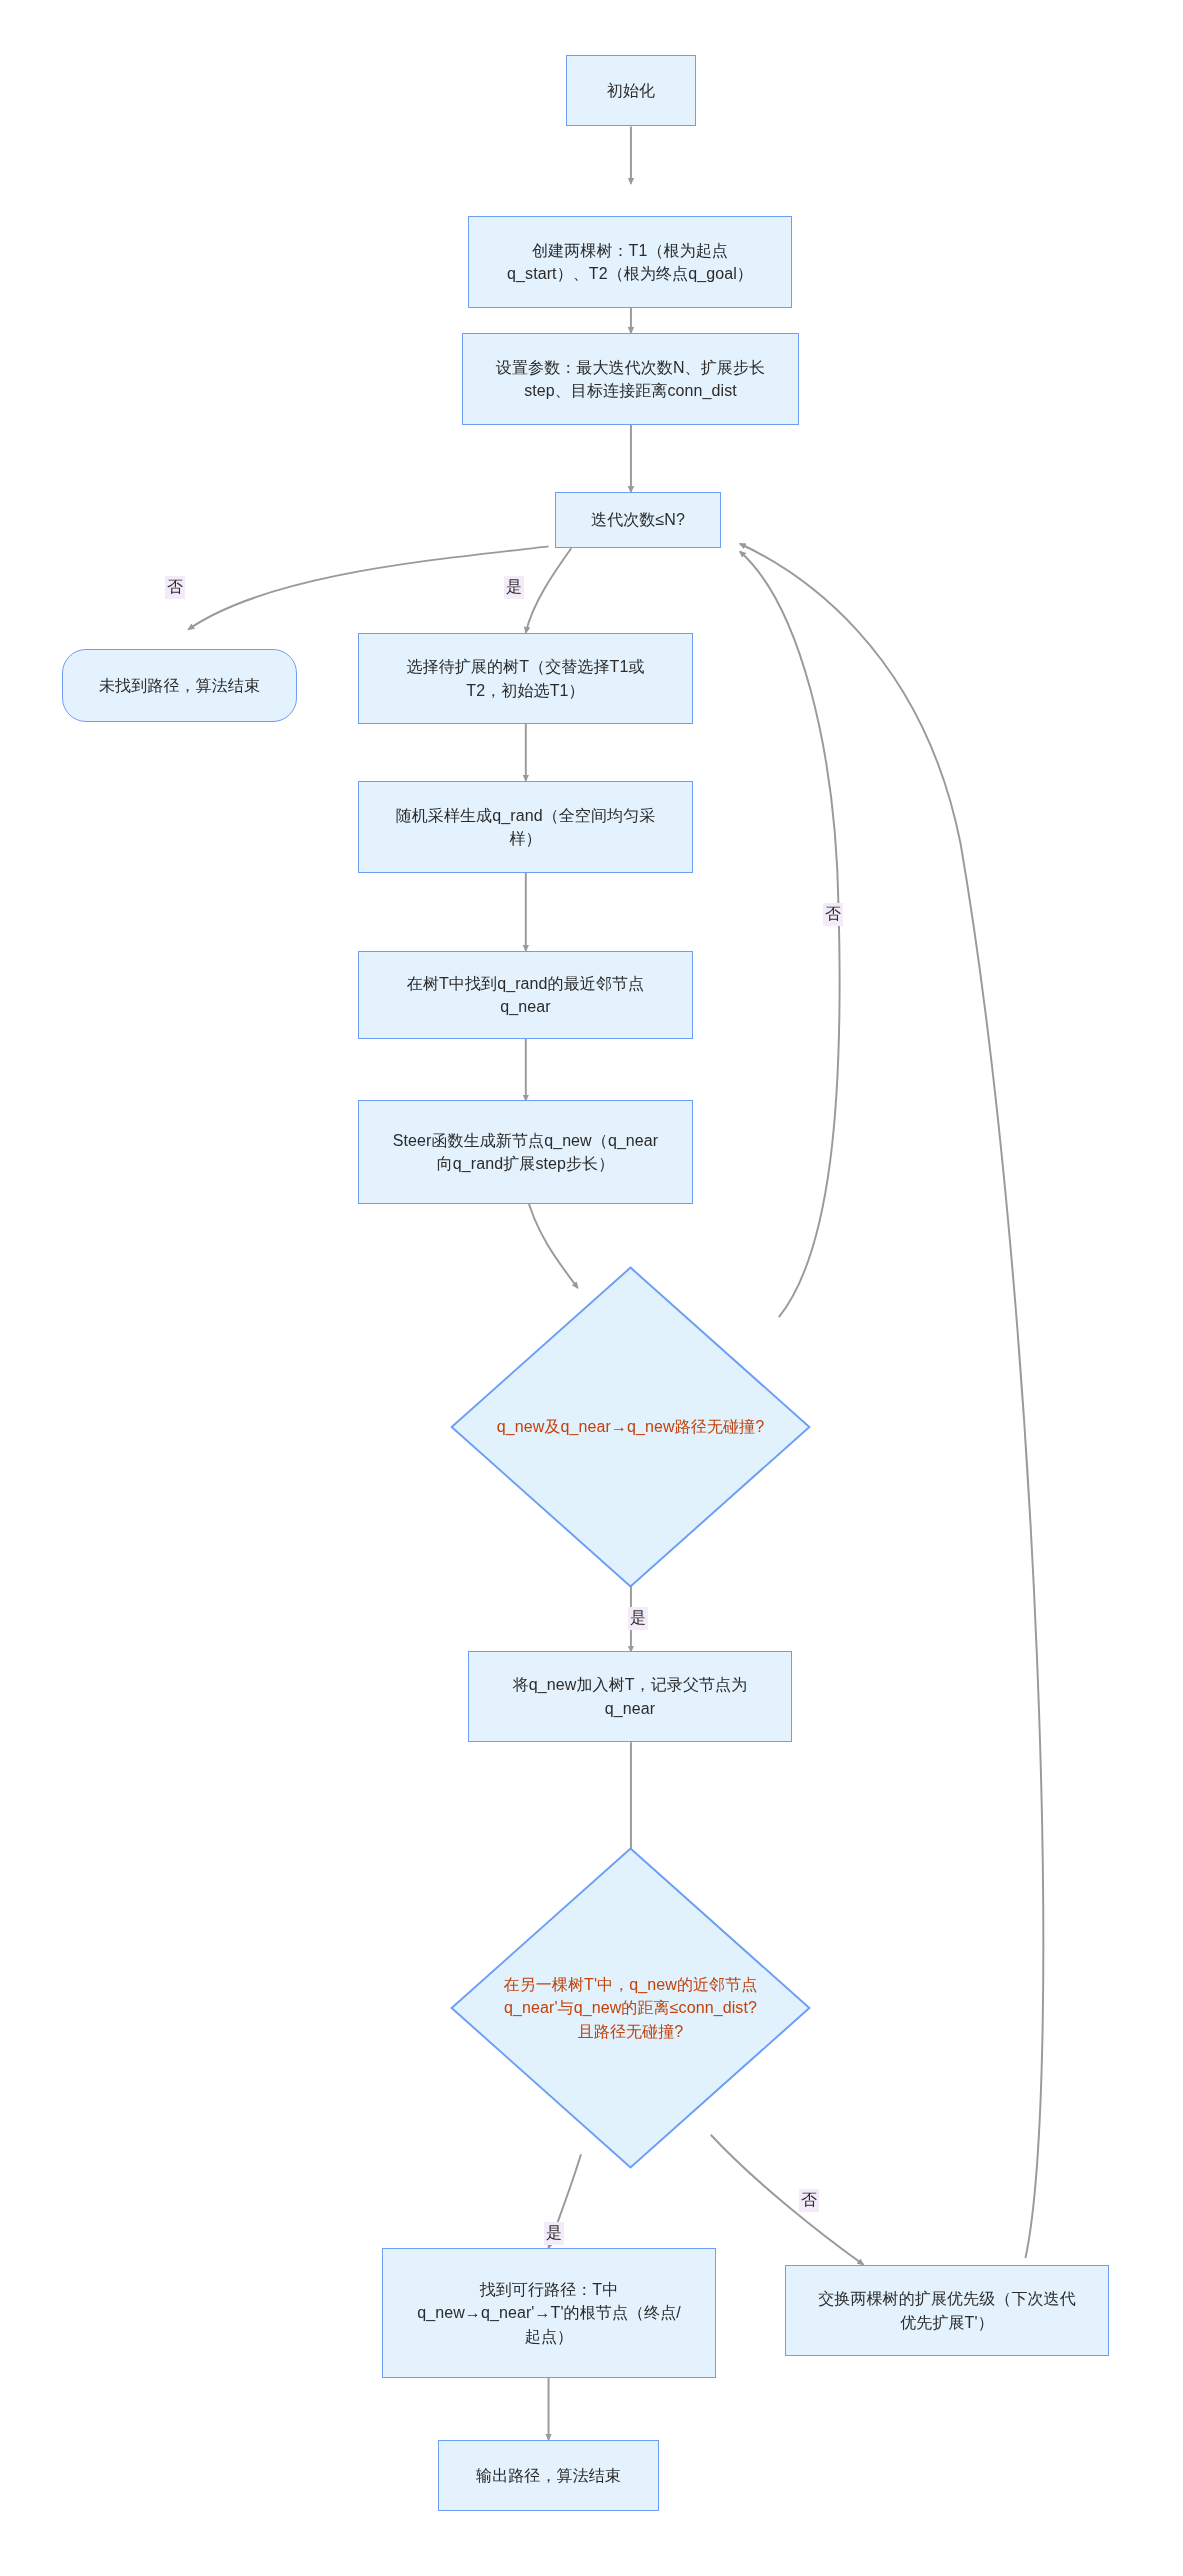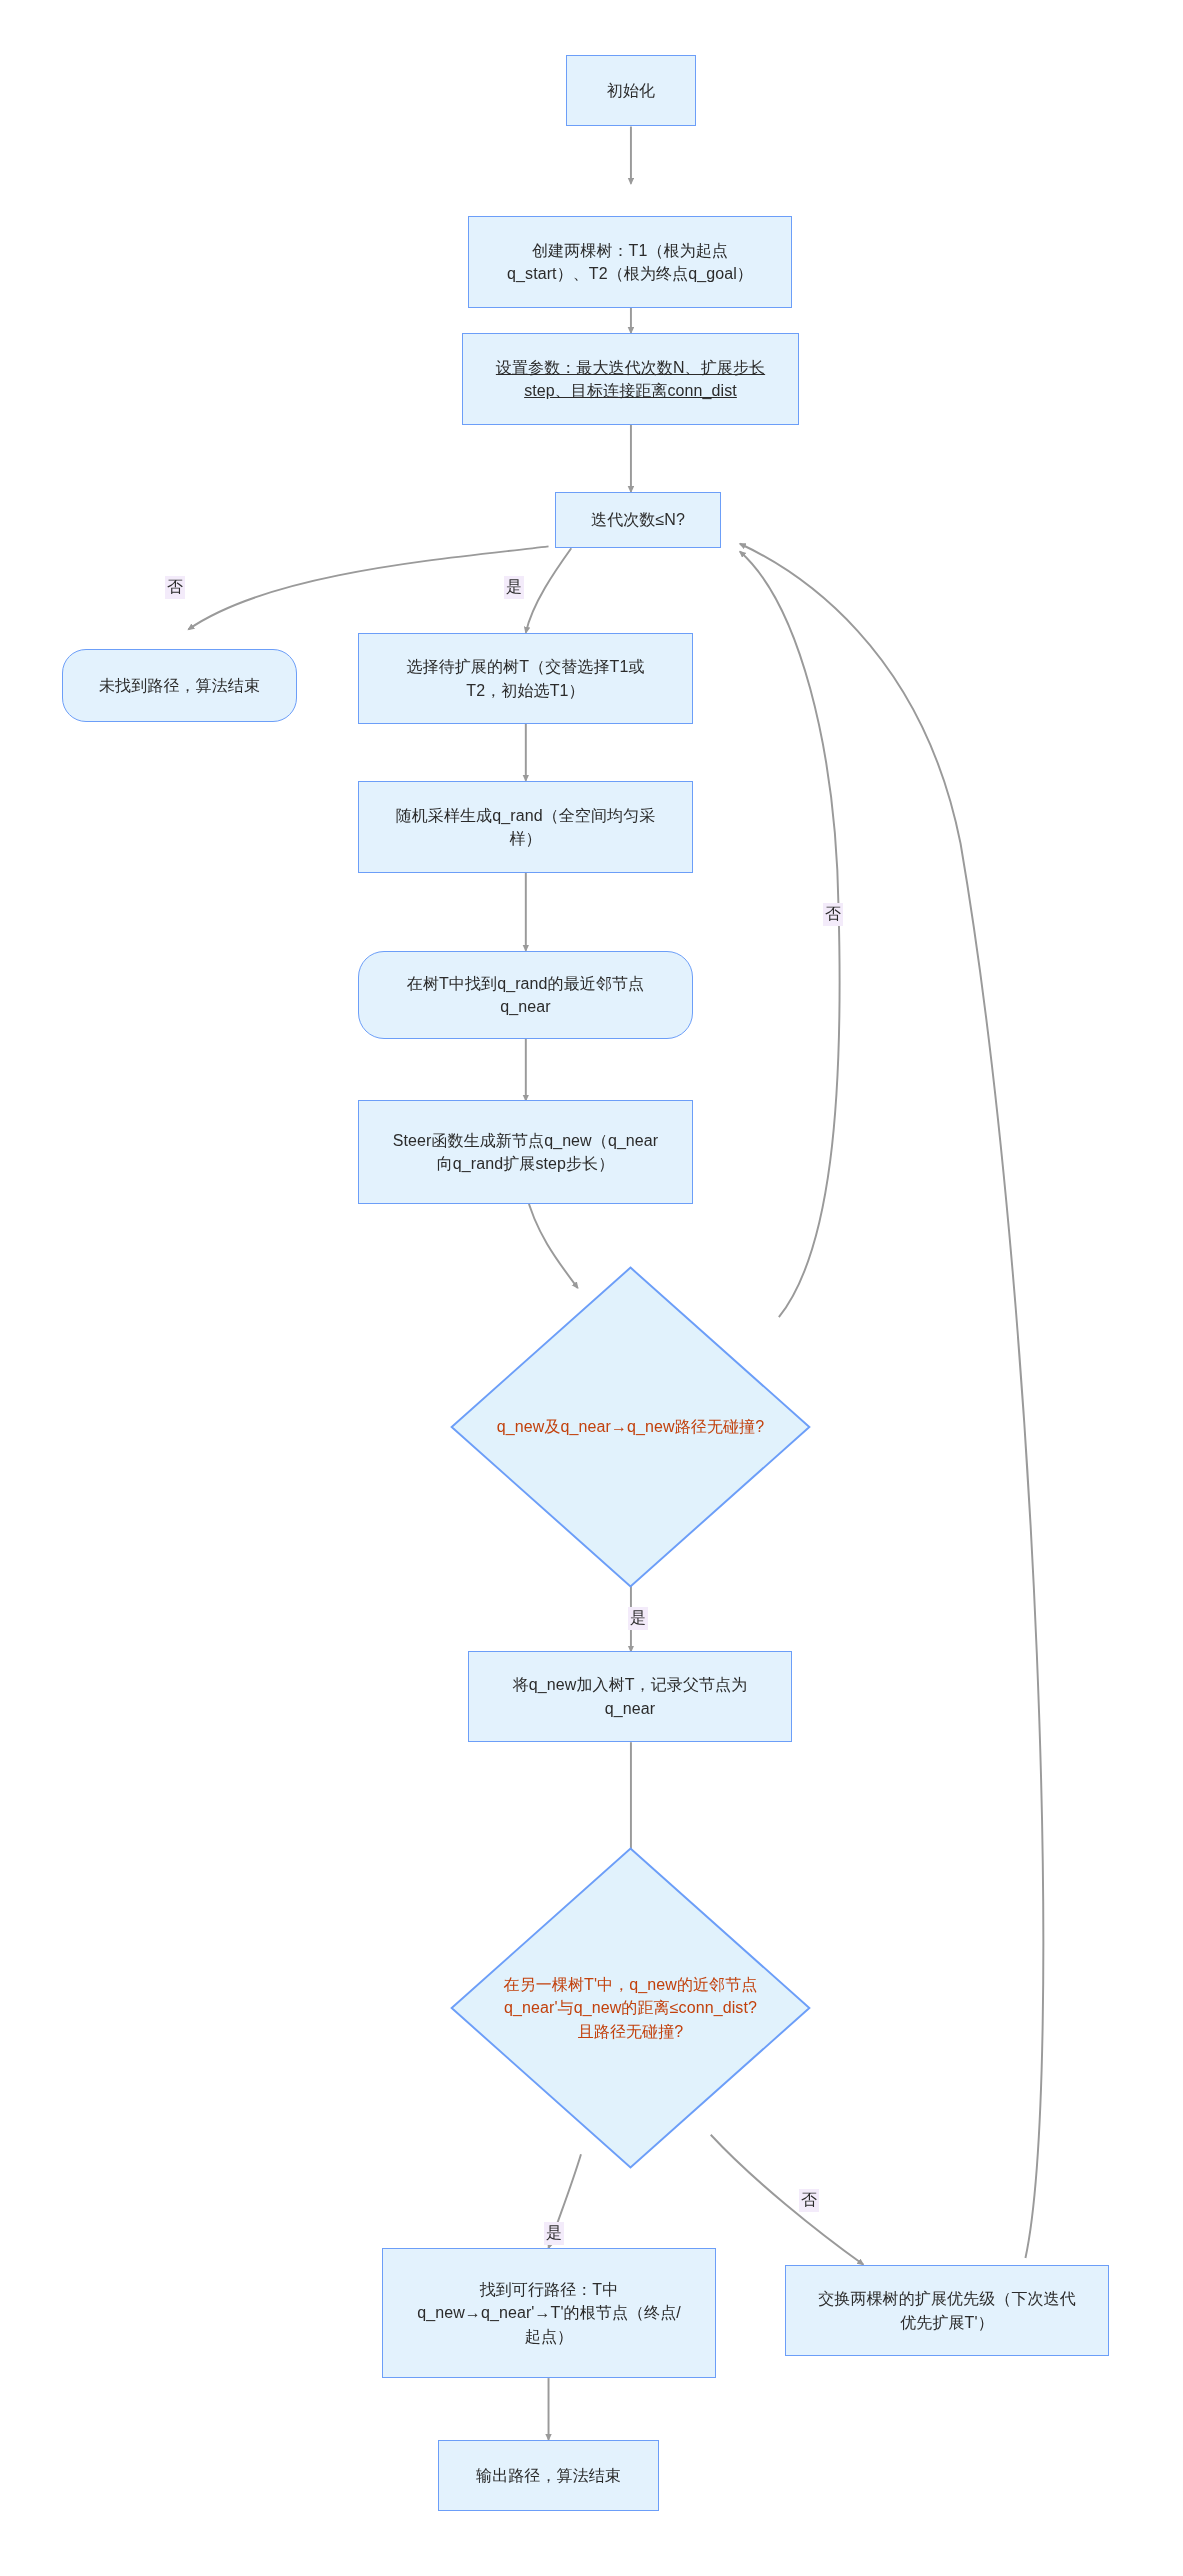--- a/index.html
+++ b/index.html
@@ -122,21 +122,21 @@
 
   <div class="node start" style="left:566px; top:55px; width:130px; height:71px;">
     <span>初始化</span>
   </div>
 
   <div class="node" style="left:468px; top:184px; width:324px; height:92px;margin-top:32px;">
     <span>创建两棵树：T1（根为起点
 q_start）、T2（根为终点q_goal）</span>
   </div>
 
-  <div class="node" style="left:462px; top:333px; width:337px; height:92px;text-decoration:underline;">
+  <div class="node" style="left:462px; top:333px; width:337px; height:92px;">
     <span>设置参数：最大迭代次数N、扩展步长
 step、目标连接距离conn_dist</span>
   </div>
 
   <div class="node" style="left:555px; top:492px; width:166px; height:56px;">
     <span>迭代次数≤N?</span>
   </div>
 
   <div class="node" style="left:62px; top:649px; width:235px; height:73px;border-radius:24px;">
     <span>未找到路径，算法结束</span>
@@ -145,21 +145,21 @@
   <div class="node" style="left:358px; top:633px; width:335px; height:91px;">
     <span>选择待扩展的树T（交替选择T1或
 T2，初始选T1）</span>
   </div>
 
   <div class="node" style="left:358px; top:781px; width:335px; height:92px;">
     <span>随机采样生成q_rand（全空间均匀采
 样）</span>
   </div>
 
-  <div class="node" style="left:358px; top:951px; width:335px; height:88px;border-radius:26px;">
+  <div class="node" style="left:358px; top:951px; width:335px; height:88px;">
     <span>在树T中找到q_rand的最近邻节点
 q_near</span>
   </div>
 
   <div class="node" style="left:358px; top:1100px; width:335px; height:104px;">
     <span>Steer函数生成新节点q_new（q_near
 向q_rand扩展step步长）</span>
   </div>
 
   <div class="diamond-wrap" style="left:449px; top:1265px; width:363px; height:324px;">

